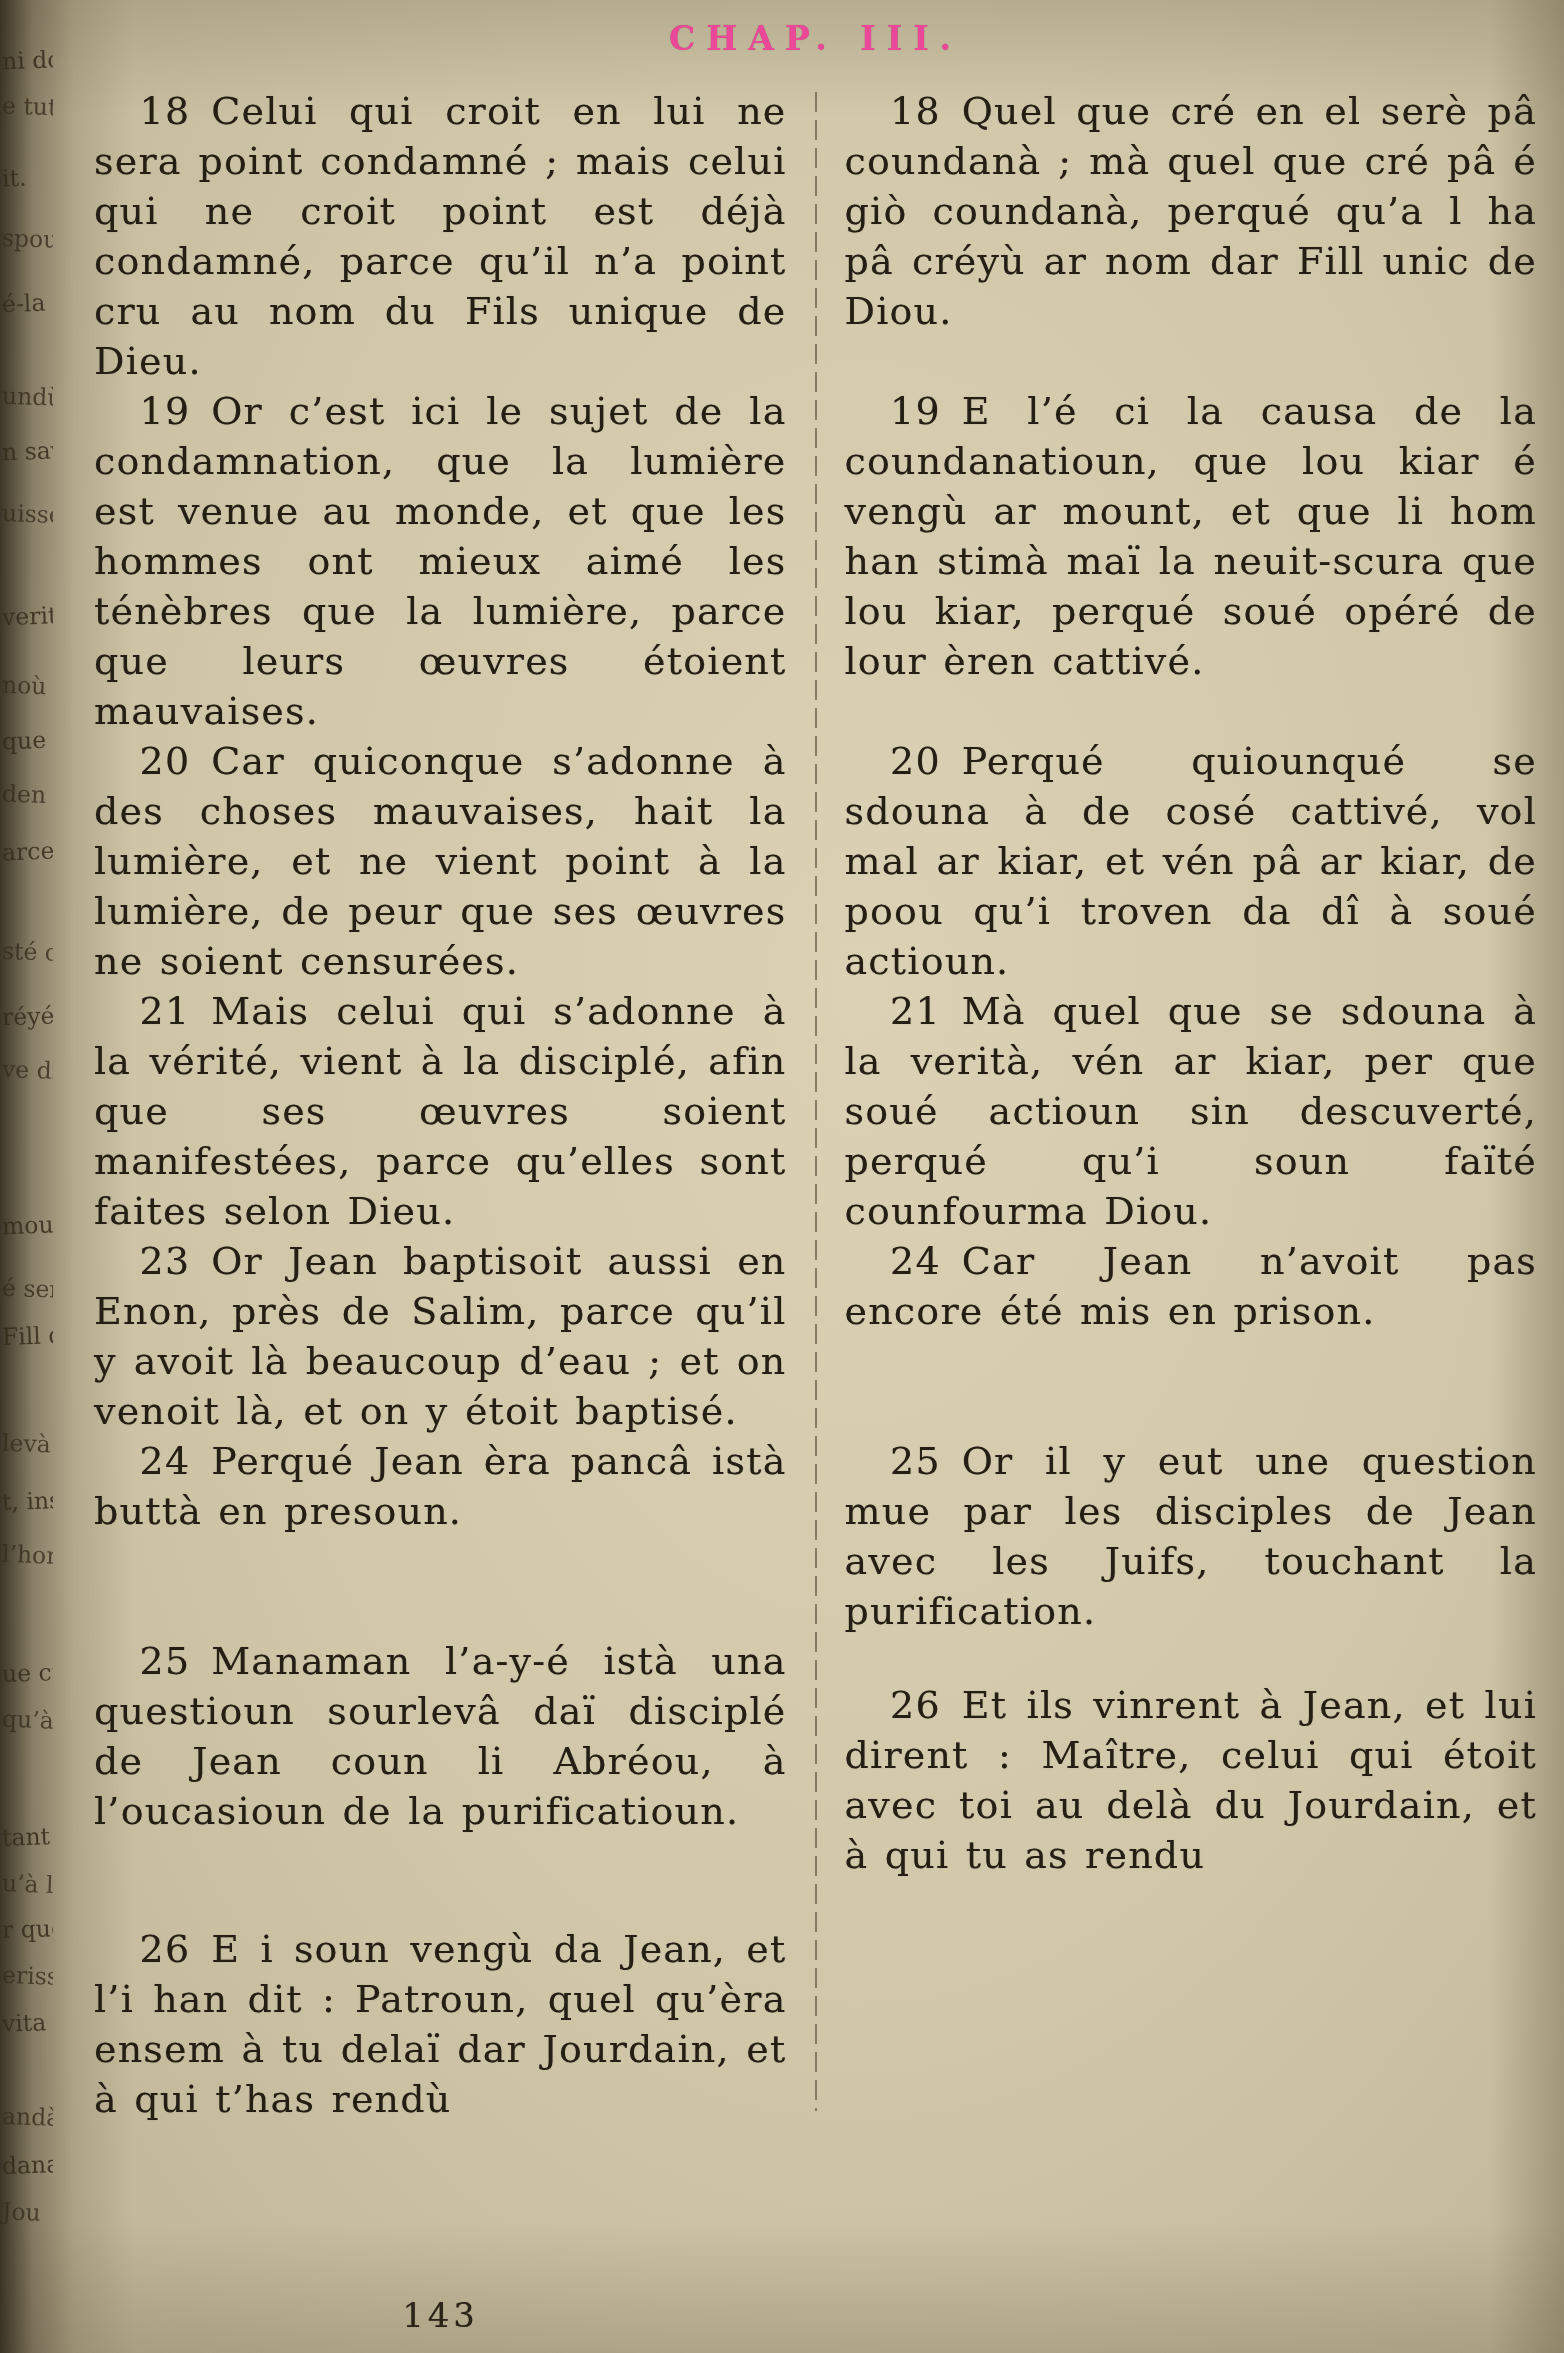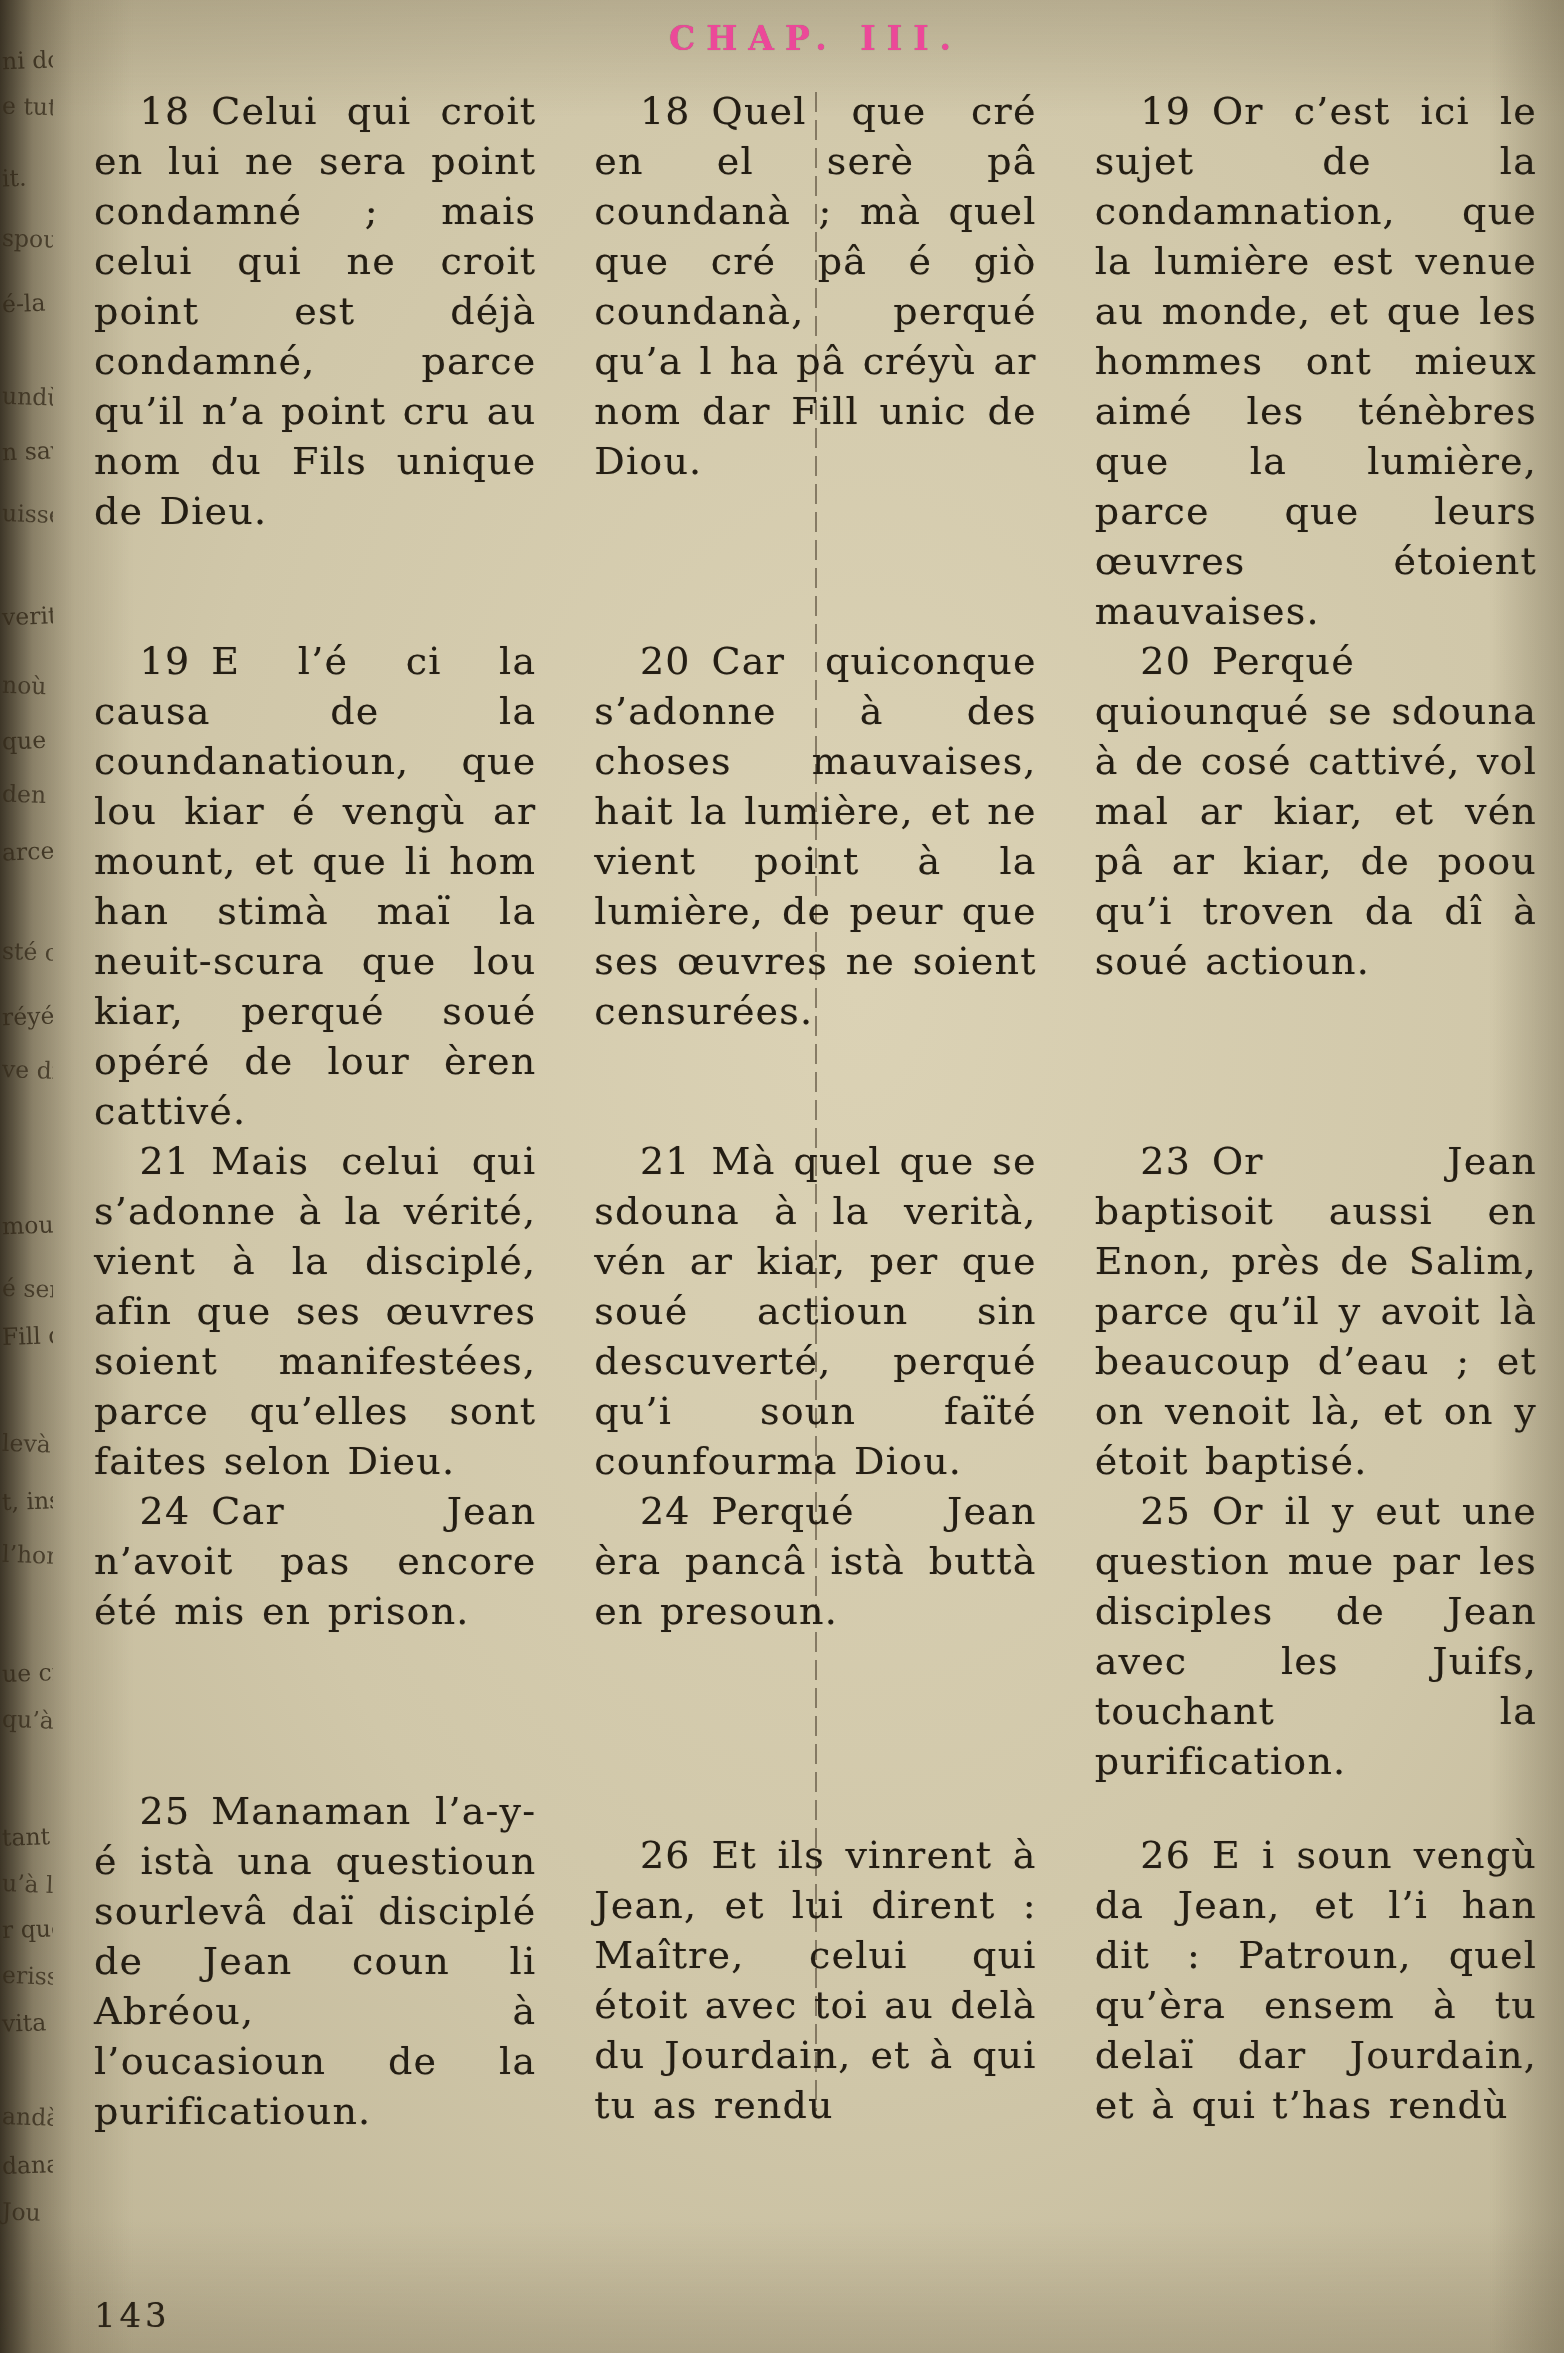--- a/index.html
+++ b/index.html
@@ -18,40 +18,40 @@
 
   .chapter-header {
     position:absolute; top:19px; left:94px; width:1443px;
     text-align:center; font-size:33px; font-weight:bold;
     letter-spacing:11px; color:#ec4899;
     text-shadow:0 0 0.8px rgba(40,32,20,.45);
   }
 
   .columns {
     position:absolute; top:86px; left:94px; width:1443px;
-    display:grid; grid-template-columns:1fr 1fr 1fr; column-gap:58px;
+    display:grid; grid-template-columns:1fr 1fr; column-gap:58px;
   }
   .verse {
     margin:0; text-indent:1.2em; text-align:justify;
     font-size:38px; line-height:50px;
     letter-spacing:1.2px; word-spacing:3.1px;
     text-shadow:0 0 0.8px rgba(40,32,20,.4);
   }
   .vnum { padding-right:.55em; }
   .gap-top { margin-top:44px; }
 
   .column-divider {
     position:absolute; left:815px; top:92px; width:1.6px; height:2019px;
     background:repeating-linear-gradient(180deg, #5a4e3c 0px, #5a4e3c 20.3px, rgba(0,0,0,0) 20.3px, rgba(0,0,0,0) 28px);
     opacity:.65;
   }
 
   .page-number {
     position:absolute; bottom:19px; left:94px; width:693px;
-    text-align:left; font-size:34px; letter-spacing:3.9px; color:#2a2317;
+    text-align:center; font-size:34px; letter-spacing:3.9px; color:#2a2317;
     text-shadow:0 0 0.8px rgba(40,32,20,.45);
   }
 
   .margin-strip {
     position:absolute; left:0; top:0; width:53px; height:100%;
     overflow:hidden; pointer-events:none;
   }
   .frag {
     position:absolute; left:1.6px; font-size:23.5px; line-height:27px;
     color:#352b1b; white-space:nowrap; opacity:.85;

